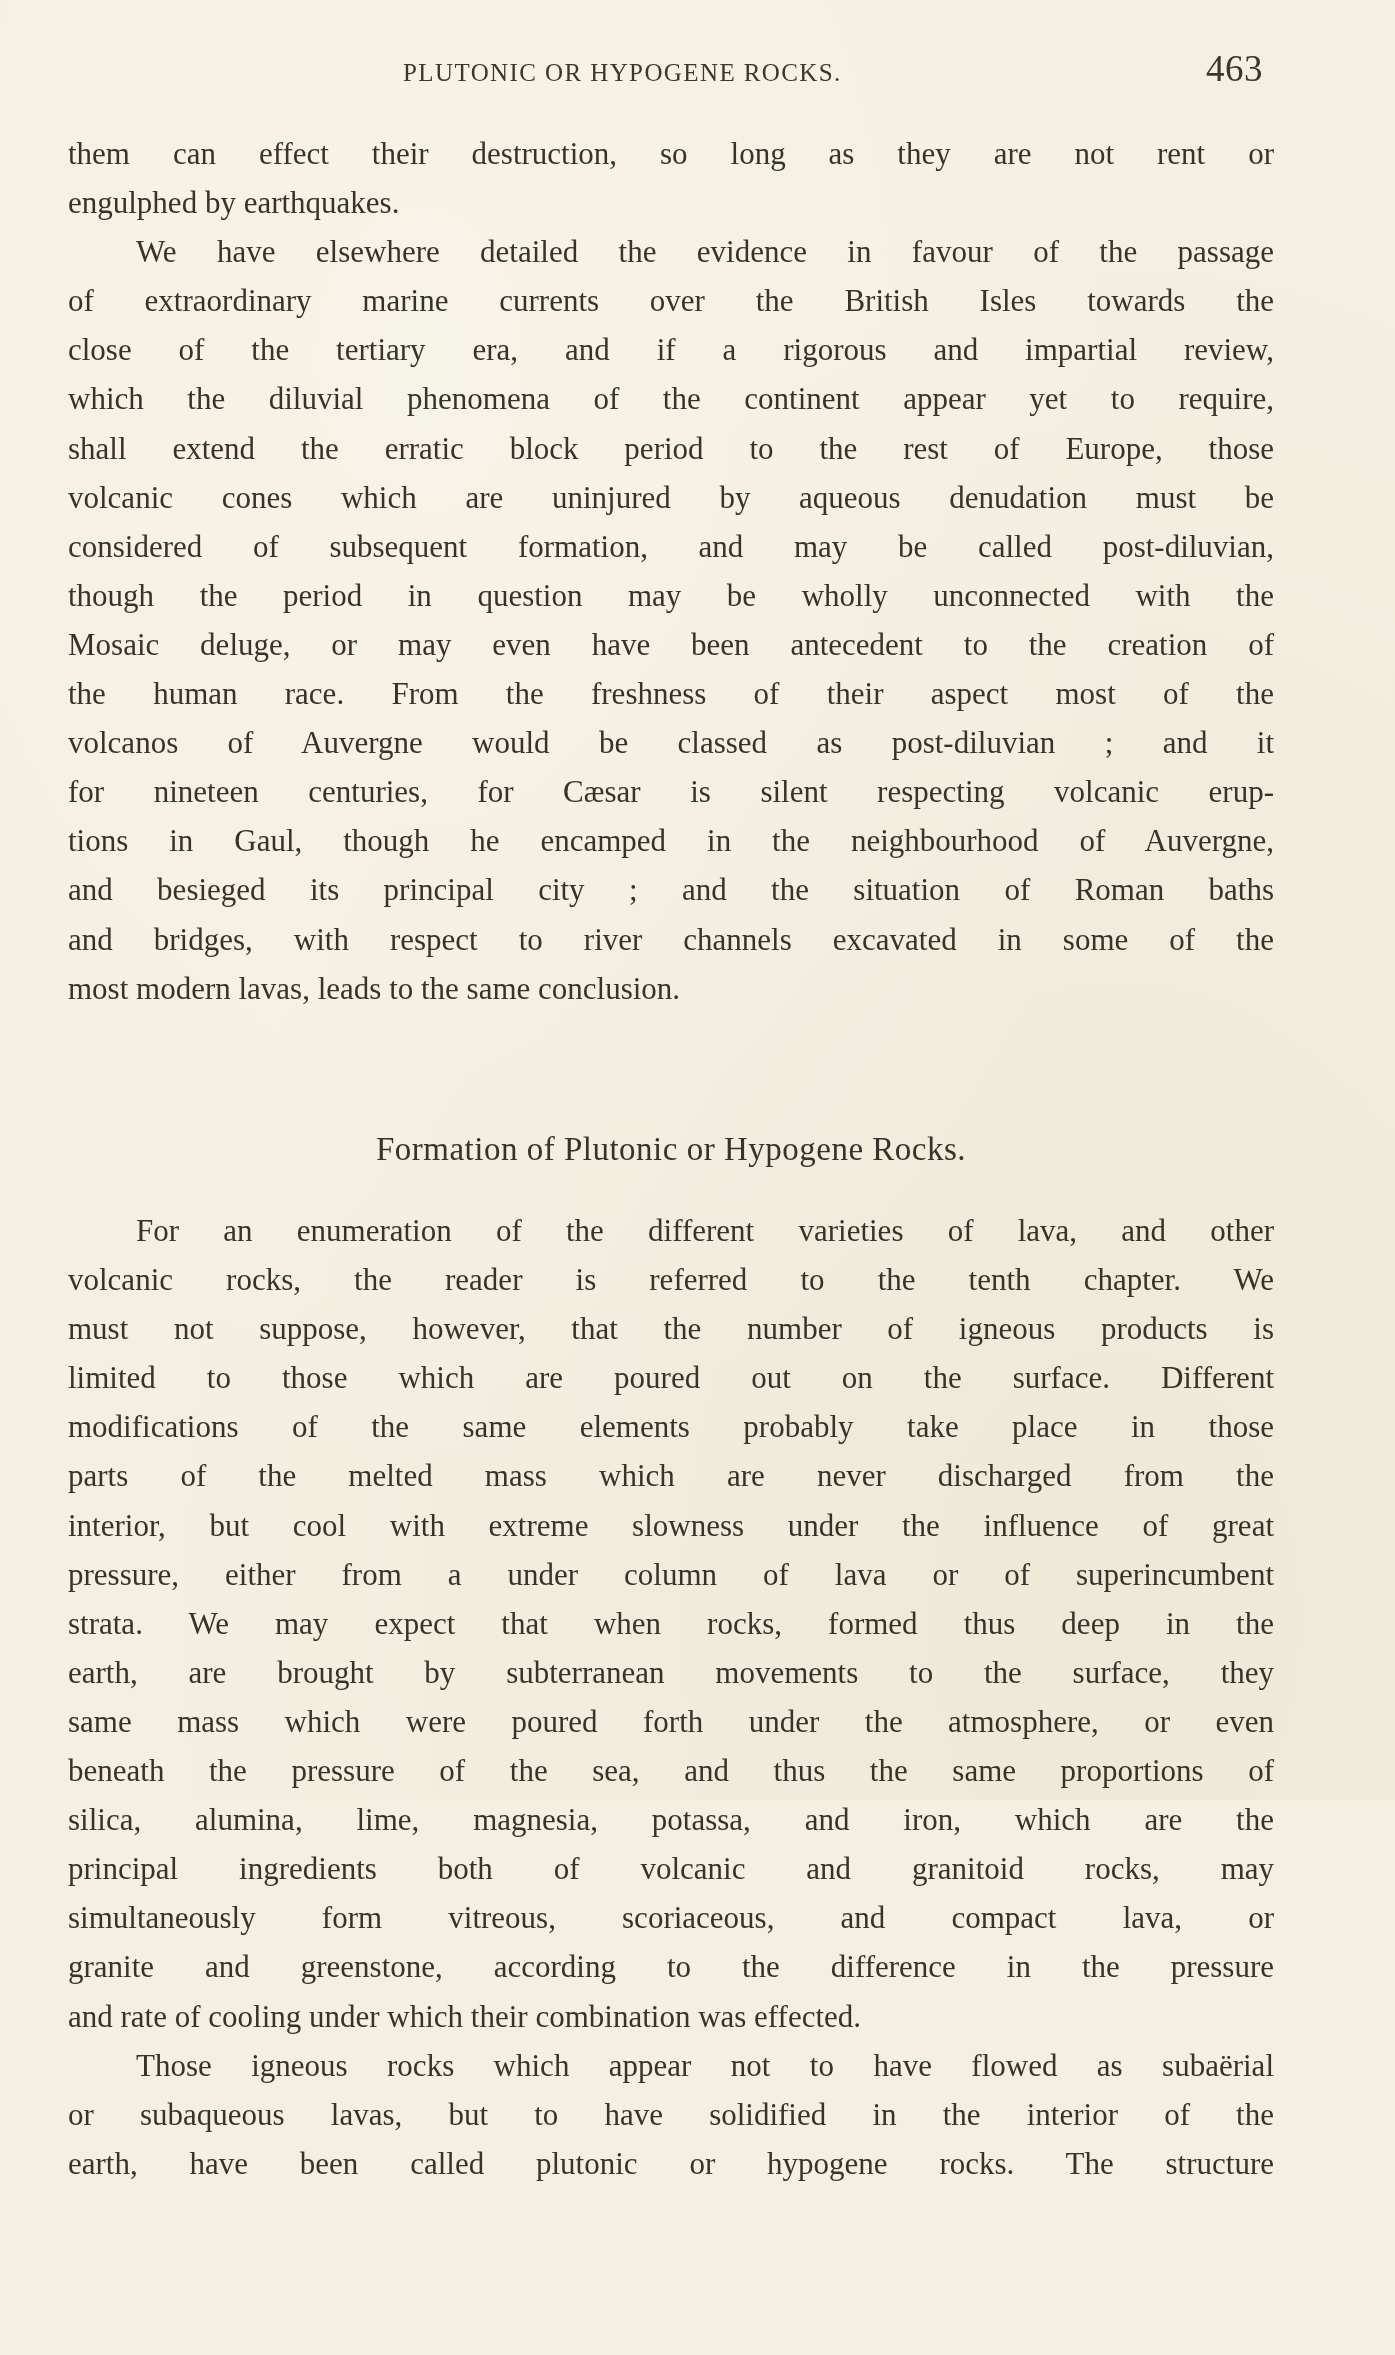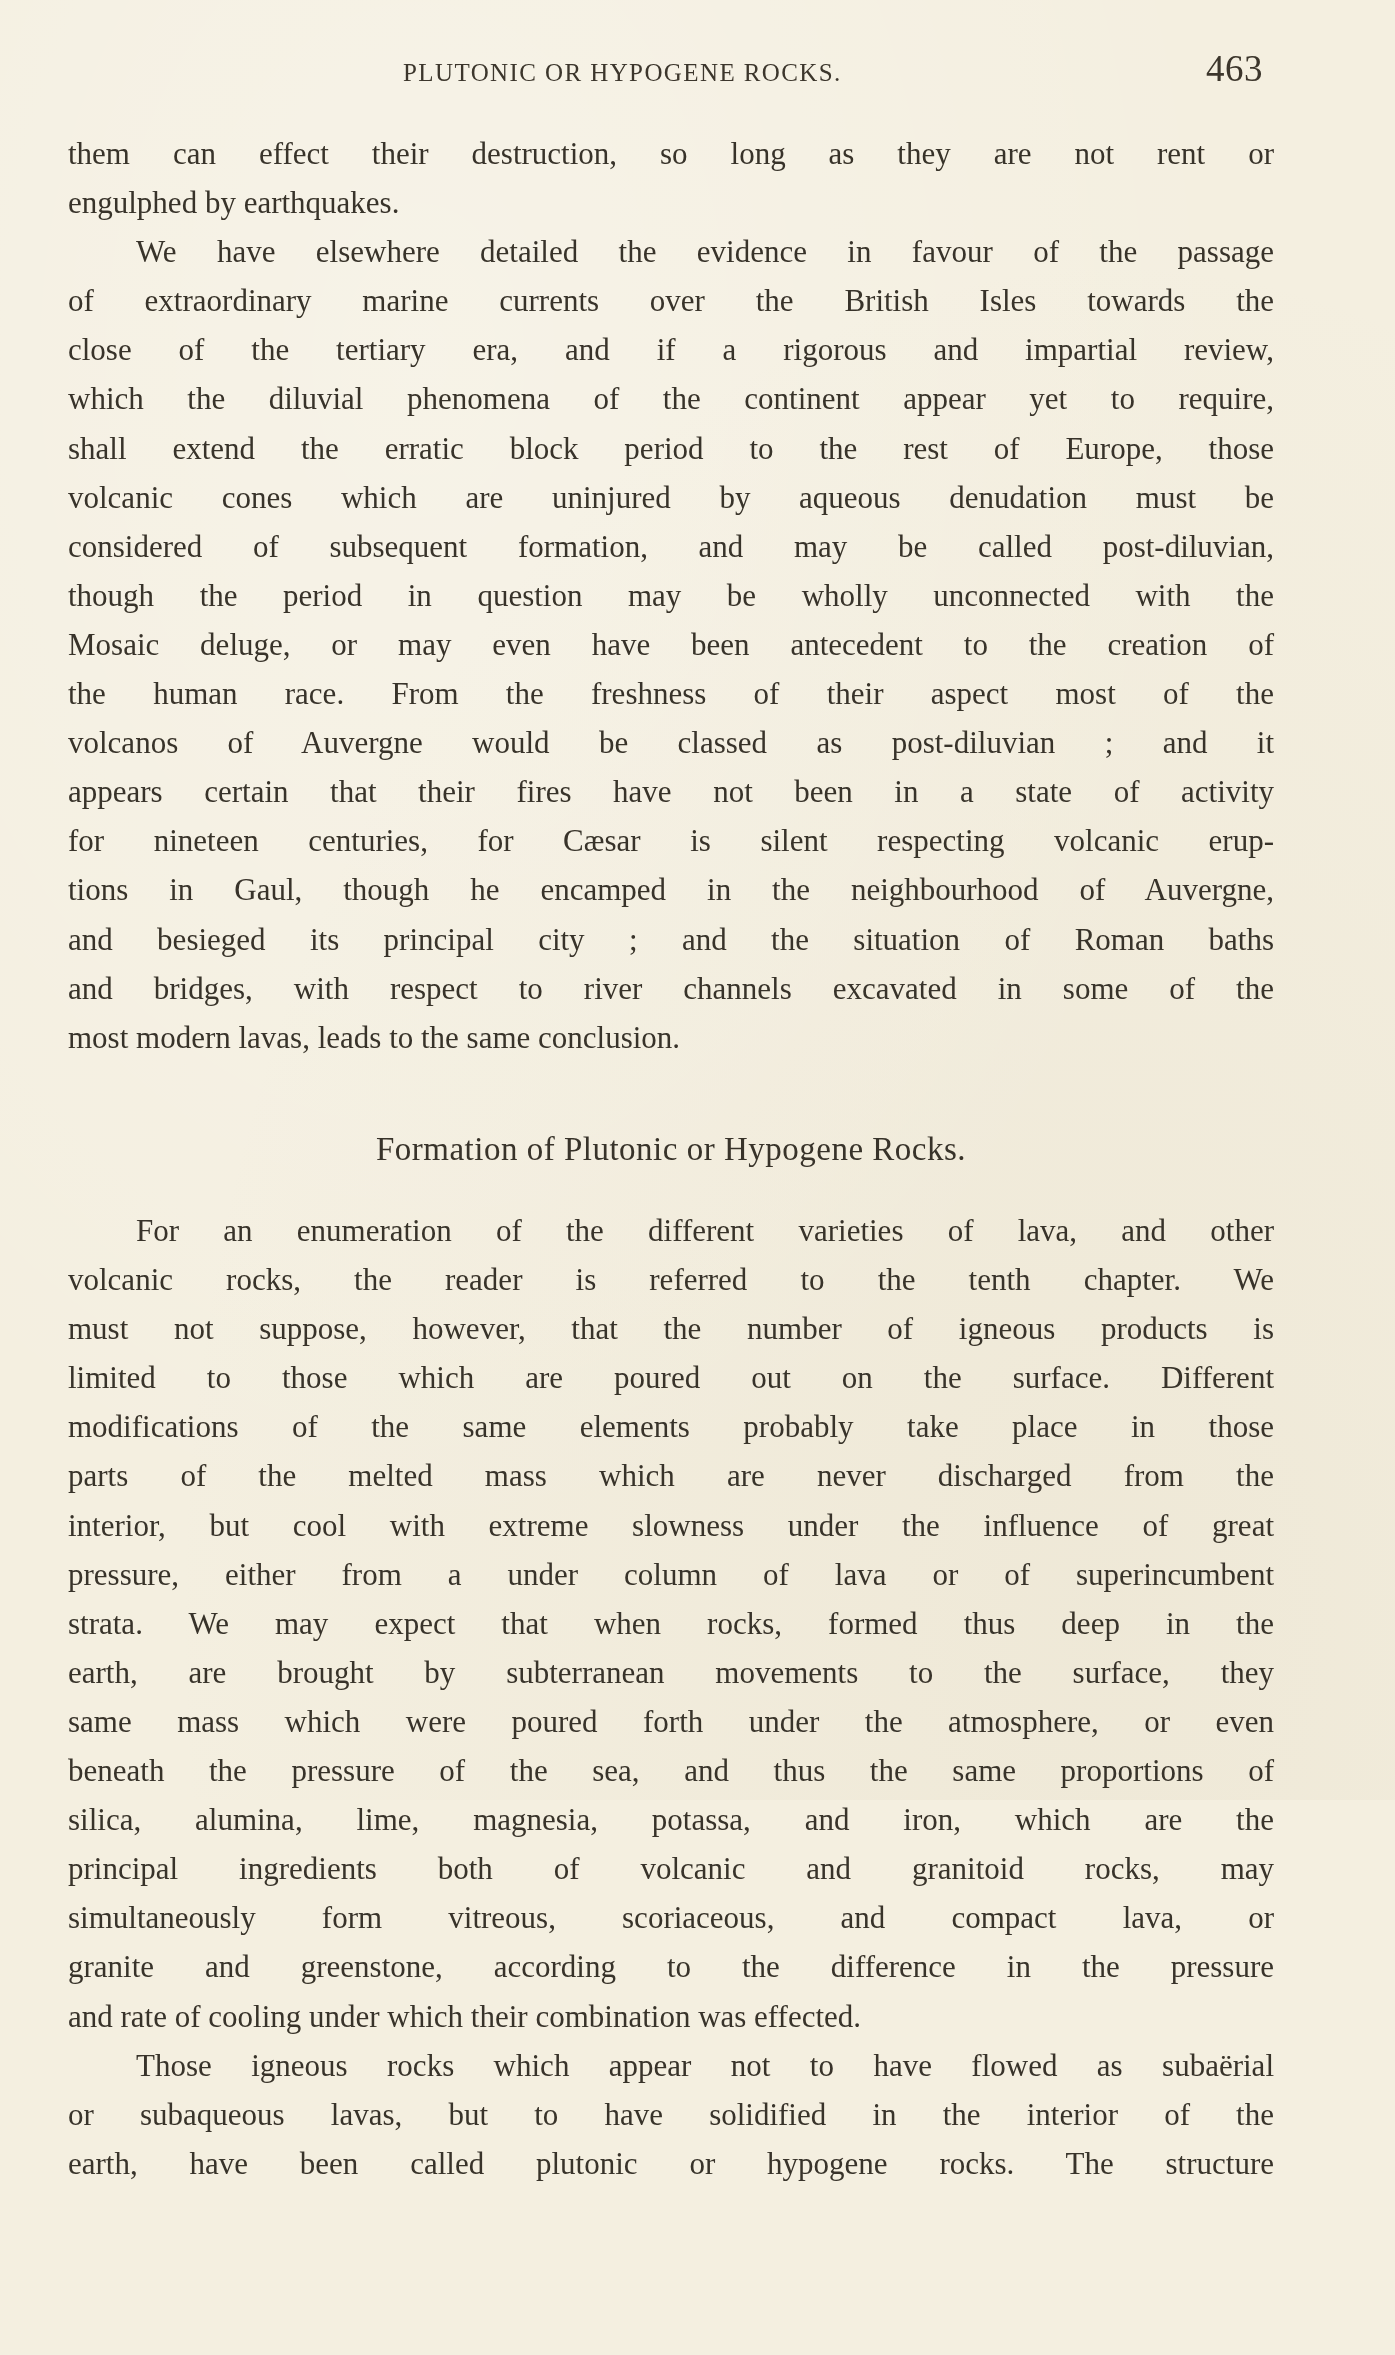--- a/index.html
+++ b/index.html
@@ -93,21 +93,20 @@
     <span class="line justify">of extraordinary marine currents over the British Isles towards the</span>
     <span class="line justify">close of the tertiary era, and if a rigorous and impartial review,</span>
     <span class="line justify">which the diluvial phenomena of the continent appear yet to require,</span>
     <span class="line justify">shall extend the erratic block period to the rest of Europe, those</span>
     <span class="line justify">volcanic cones which are uninjured by aqueous denudation must be</span>
     <span class="line justify">considered of subsequent formation, and may be called post-diluvian,</span>
     <span class="line justify">though the period in question may be wholly unconnected with the</span>
     <span class="line justify">Mosaic deluge, or may even have been antecedent to the creation of</span>
     <span class="line justify">the human race.  From the freshness of their aspect most of the</span>
     <span class="line justify">volcanos of Auvergne would be classed as post-diluvian ; and it</span>
-    <span class="line justify">appears certain that their fires have not been in a state of activity</span>
     <span class="line justify">for nineteen centuries, for Cæsar is silent respecting volcanic erup-</span>
     <span class="line justify">tions in Gaul, though he encamped in the neighbourhood of Auvergne,</span>
     <span class="line justify">and besieged its principal city ; and the situation of Roman baths</span>
     <span class="line justify">and bridges, with respect to river channels excavated in some of the</span>
     <span class="line last">most modern lavas, leads to the same conclusion.</span>
   </div>
 
   <div class="section-heading">Formation of Plutonic or Hypogene Rocks.</div>
 
   <div class="body-block" id="block2">

